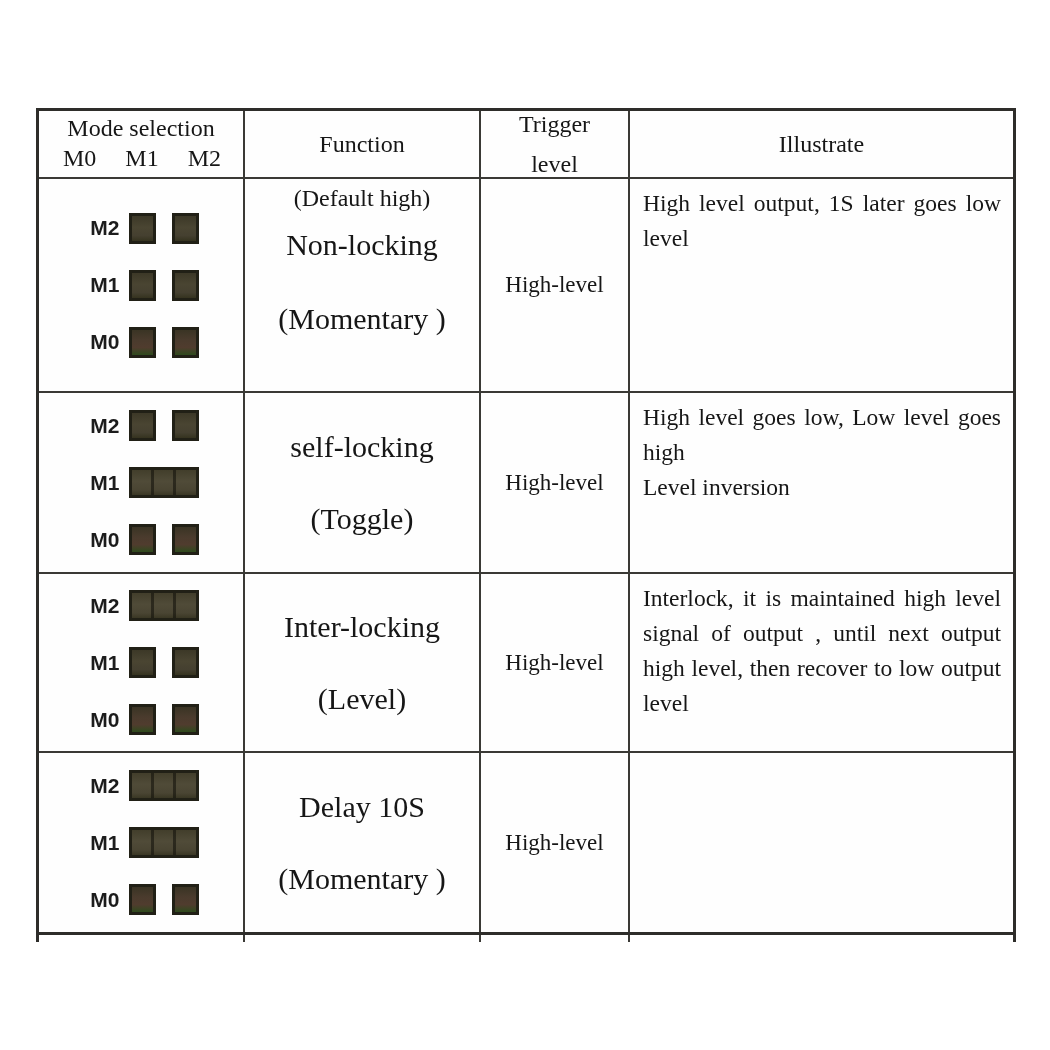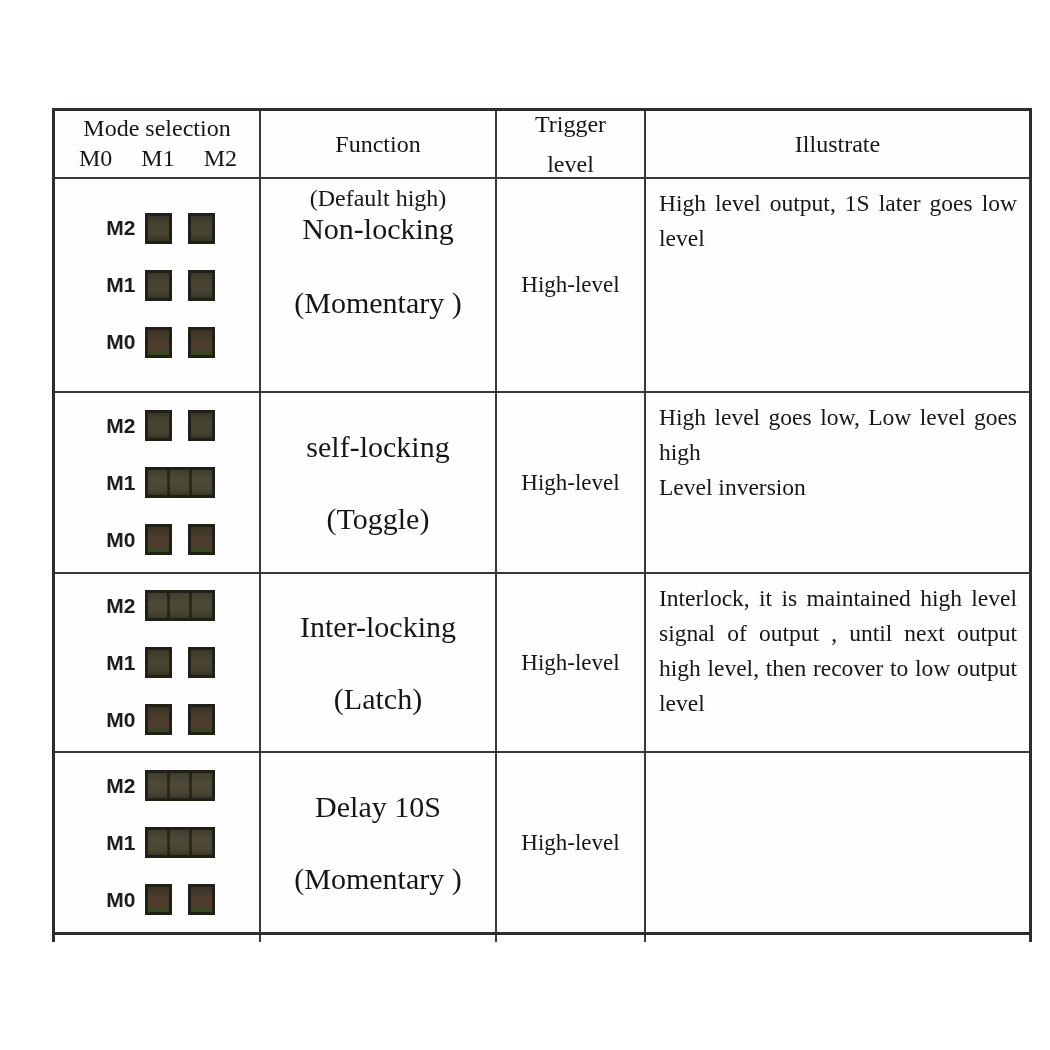--- a/index.html
+++ b/index.html
@@ -1,19 +1,19 @@
 <!DOCTYPE html>
 <html><head>
 <meta charset="utf-8">
 <style>
   html,body{margin:0;padding:0;background:#ffffff;}
   body{width:1050px;height:1050px;position:relative;overflow:hidden;
        font-family:"Liberation Serif","DejaVu Serif",serif;color:#161616;}
 
-  .sheet{position:absolute;left:52px;top:108px;}
+  .sheet{position:absolute;left:36px;top:108px;}
 
   .tbl{
     display:grid;
     grid-template-columns:206px 236px 149px 383px;
     grid-template-rows:68px 214px 181px 179px 179px;
     border:3px solid #2e2d2a;
     background:#fefefe;
     box-sizing:content-box;
   }
   .c{box-sizing:border-box;border-right:2px solid #3a3935;border-bottom:2px solid #3a3935;
@@ -49,21 +49,21 @@
   }
   
   .jline.m0 .jumper[data-state="open"]::before,
   .jline.m0 .jumper[data-state="open"]::after{
     background:linear-gradient(180deg,#3a3424 0%,#4a3b2d 40%,#503c2e 70%,#2f4a1d 100%);
   }
 
   
   .fcell{font-size:30px;}
   .fnote{font-size:24px;margin-top:6px;}
-  .fname{}
+  .fname{margin-top:16px;}
   .falias1{margin-top:40px;}
   .fcell-mid{gap:38px;}
 
   
   .trig{font-size:23px;}
 
   
   .icell{justify-content:flex-start;align-items:flex-start;
          padding:7px 12px 0 13px;font-size:23.5px;line-height:35px;}
   .icell div{text-align:justify;}
@@ -160,21 +160,21 @@
         <span class="jlabel">M1</span>
         <span class="jumper" data-state="open"></span>
       </div>
       <div class="jline m0">
         <span class="jlabel">M0</span>
         <span class="jumper" data-state="open"></span>
       </div>
     </div>
     <div class="c fcell fcell-mid">
       <div>Inter-locking</div>
-      <div>(Latch)</div>
+      <div>(Level)</div>
     </div>
     <div class="c trig">
       <div>High-level</div>
     </div>
     <div class="c icell last-col">
       <div>Interlock, it is maintained high level signal of output , until next output high level, then recover to low output level</div>
     </div>
 
     <div class="c modecell last-row">
       <div class="jline">

